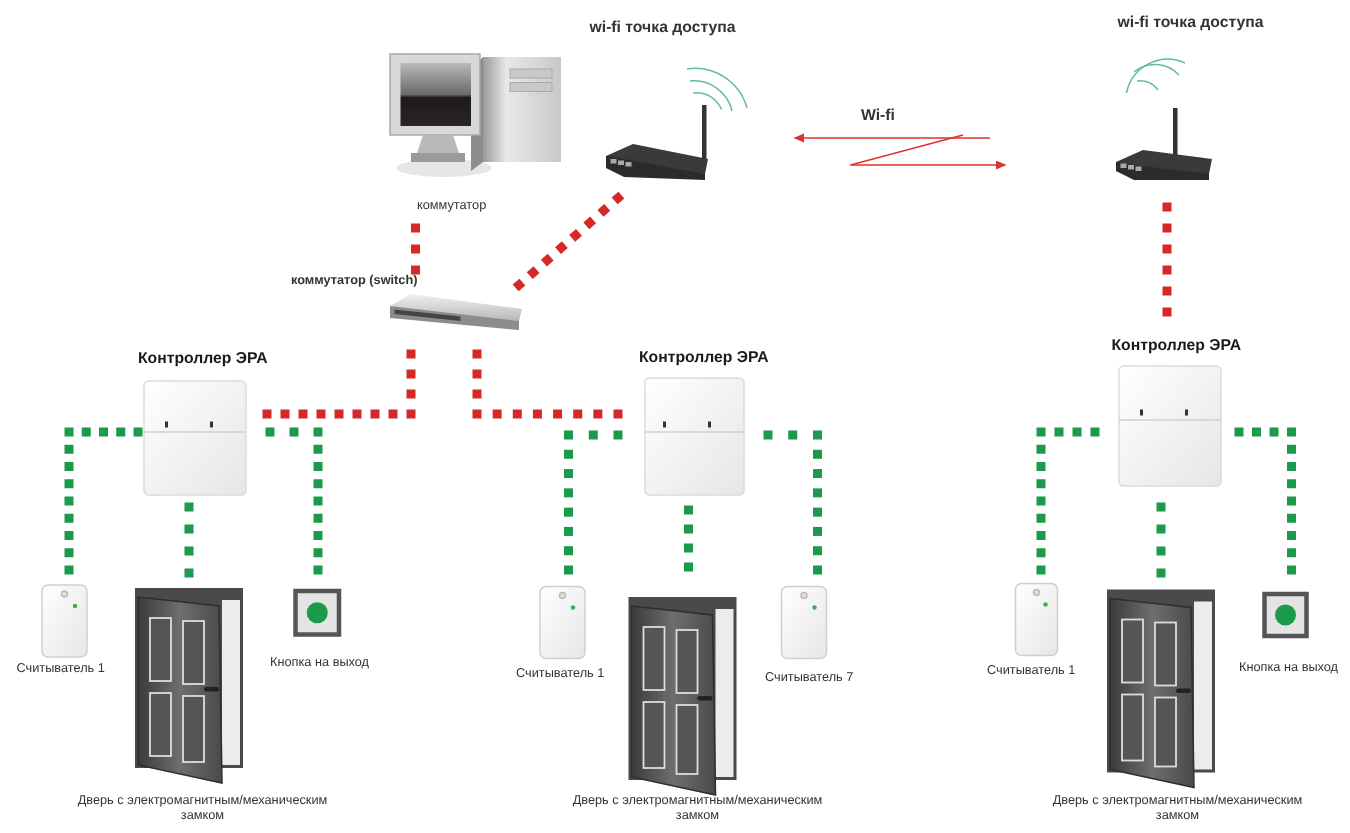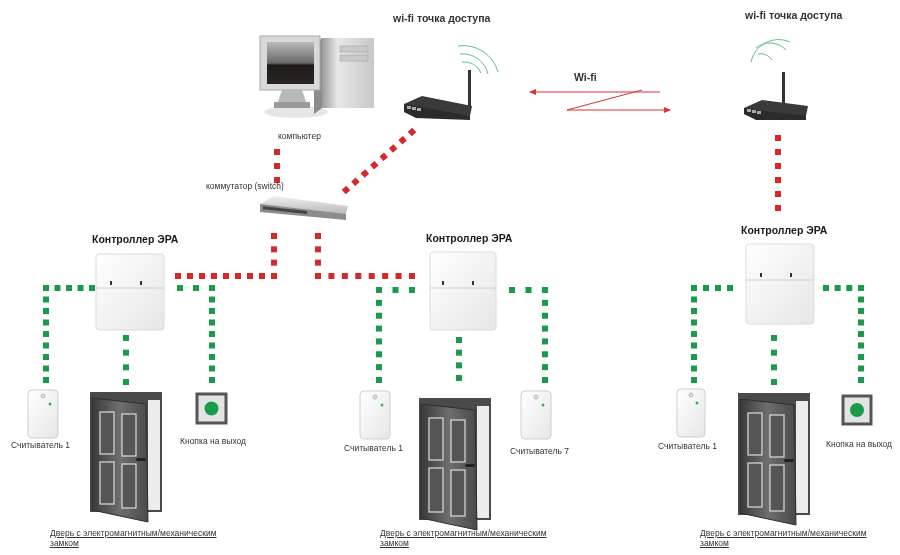--- a/index.html
+++ b/index.html
@@ -2,21 +2,21 @@
 <html><head>
 <meta charset="utf-8">
 <style>
   html, body { margin: 0; padding: 0; background: #ffffff; }
   body { width: 900px; height: 555px; position: relative; overflow: hidden; font-family: "Liberation Sans", sans-serif; }
   #canvas { position: absolute; left: 0; top: 0; }
   .lbl { position: absolute; font-family: "Liberation Sans", sans-serif; color: #333; white-space: nowrap; }
   .small { font-size: 8.5px; }
   .mid { font-size: 10.5px; font-weight: bold; }
   .bold { font-size: 10.5px; font-weight: bold; color: #1a1a1a; }
-  .center { text-align: left; text-decoration: underline; }
+  .center { text-align: center; }
 </style>
 </head>
 <body>
 
 <svg id="canvas" width="900" height="555" viewBox="0 0 900 555">
   <defs>
     <linearGradient id="screenGrad" x1="0" y1="0" x2="0" y2="1">
       <stop offset="0" stop-color="#b9b9b9"></stop>
       <stop offset="0.5" stop-color="#6a6a6a"></stop>
       <stop offset="0.55" stop-color="#1f1a1a"></stop>
@@ -293,22 +293,22 @@
     <rect x="32" y="22" width="14" height="42" fill="#555" stroke="#ddd" stroke-width="1.2"></rect>
     <rect x="10" y="70" width="14" height="44" fill="#555" stroke="#ddd" stroke-width="1.2"></rect>
     <rect x="32" y="72" width="14" height="46" fill="#555" stroke="#ddd" stroke-width="1.2"></rect>
     <rect x="46" y="66" width="10" height="3" rx="1.5" fill="#222"></rect>
   </g>
 </svg>
 
 <div class="lbl mid" style="left:393px; top:12px;">wi-fi точка доступа</div>
 <div class="lbl mid" style="left:745px; top:9px;">wi-fi точка доступа</div>
 <div class="lbl mid" style="left:574px; top:71px;">Wi-fi</div>
-<div class="lbl small" style="left:278px; top:131px;">компьютер</div>
-<div class="lbl small" style="left:206px; top:181px;">коммутатор (switch)</div>
+<div class="lbl small" style="left:278px; top:131px;">коммутатор</div>
+<div class="lbl small" style="left:194px; top:181px;font-weight:bold;">коммутатор (switch)</div>
 
 <div class="lbl bold" style="left:92px; top:233px;">Контроллер ЭРА</div>
 <div class="lbl bold" style="left:426px; top:232px;">Контроллер ЭРА</div>
 <div class="lbl bold" style="left:741px; top:224px;">Контроллер ЭРА</div>
 
 <div class="lbl small" style="left:11px; top:440px;">Считыватель 1</div>
 <div class="lbl small" style="left:180px; top:436px;">Кнопка на выход</div>
 <div class="lbl small" style="left:344px; top:443px;">Считыватель 1</div>
 <div class="lbl small" style="left:510px; top:446px;">Считыватель 7</div>
 <div class="lbl small" style="left:658px; top:441px;">Считыватель 1</div>

